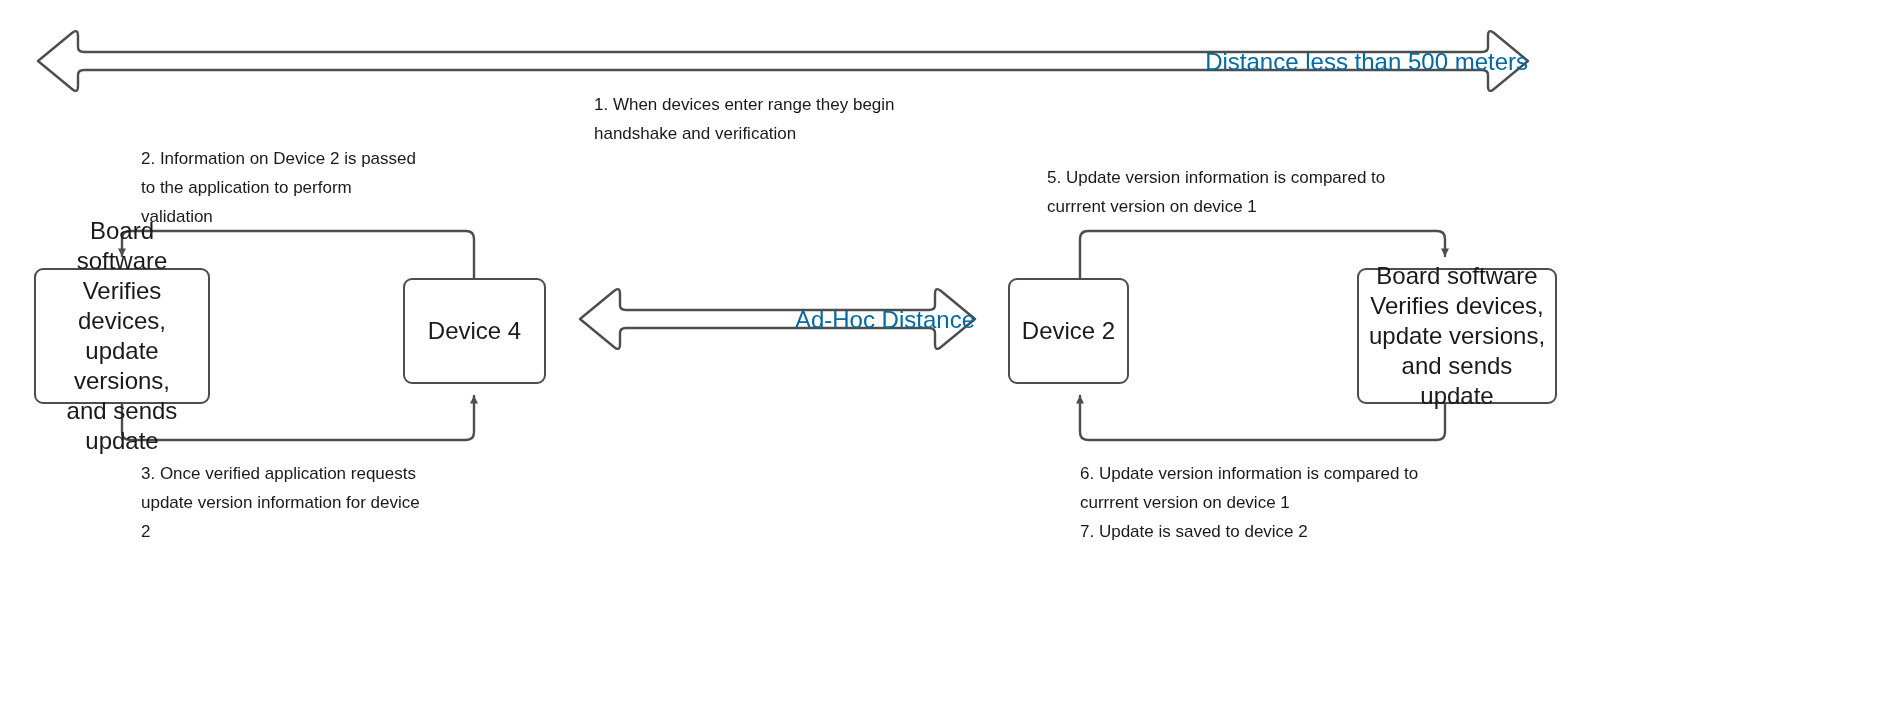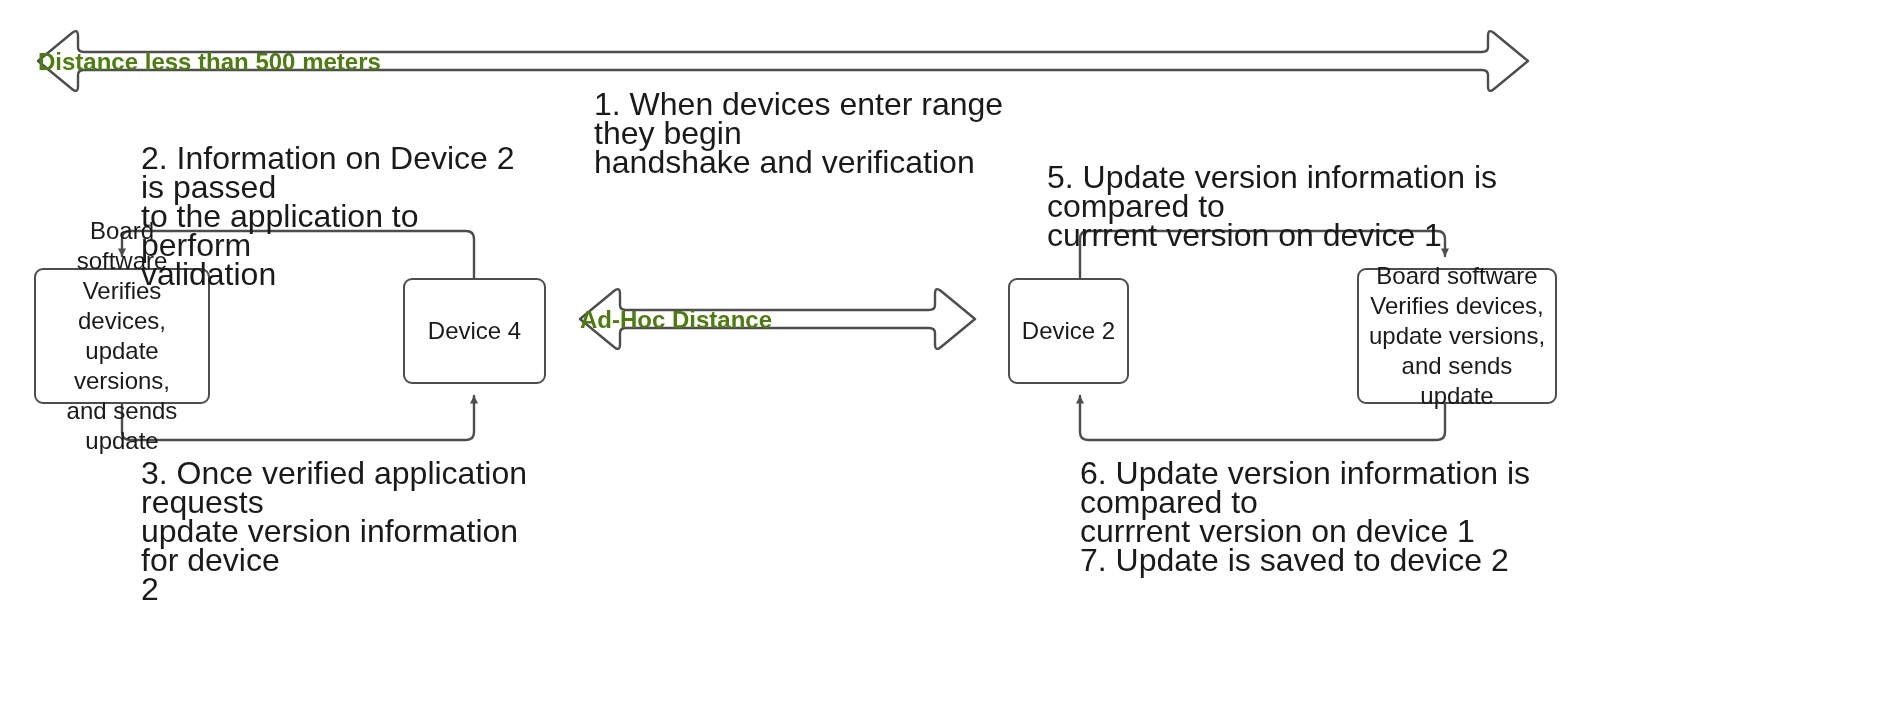--- a/index.html
+++ b/index.html
@@ -38,34 +38,33 @@
     justify-content: center;
     text-align: center;
     font-size: 24px;
     line-height: 30px;
     color: #1a1a1a;
     white-space: pre-line;
     padding: 2px 6px;
   }
   .note {
     position: absolute;
-    font-size: 32px;
+    font-size: 17px;
     line-height: 29px;
     color: #1a1a1a;
     white-space: pre-line;
     text-align: left;
   }
   .arrow-label {
     position: absolute;
     font-size: 24px;
     line-height: 29px;
-    color: #4d7c0f;
-    text-align: left;
+    color: #0369a1;
+    text-align: right;
     white-space: nowrap;
-    font-weight: bold;
   }
 </style>
 </head>
 <body>
 
 <div id="canvas">
 
   <svg id="wires" viewBox="0 0 1904 706" width="1904" height="706" xmlns="http://www.w3.org/2000/svg">
     <defs>
       <marker id="ah" markerWidth="10" markerHeight="10" refX="7.6" refY="4" orient="auto" markerUnits="userSpaceOnUse">

